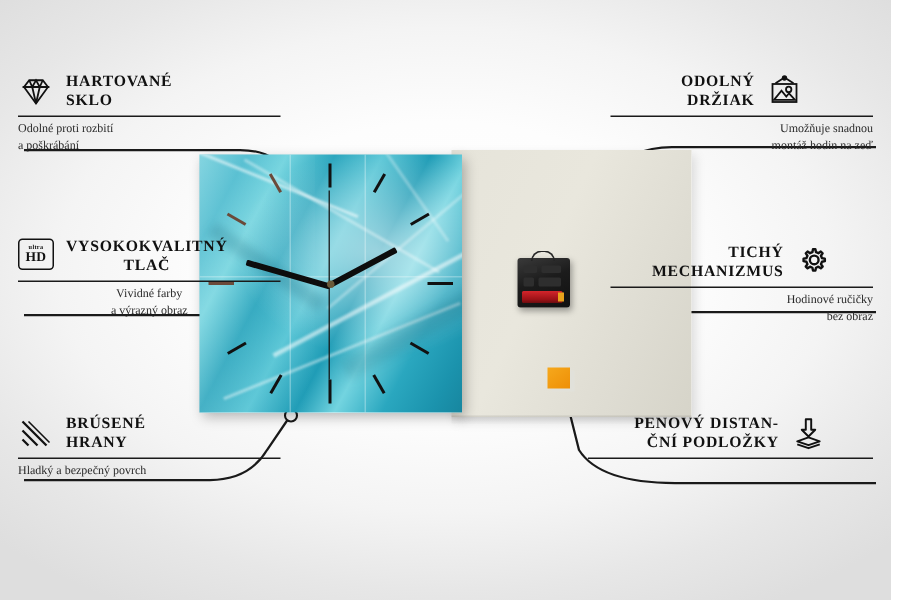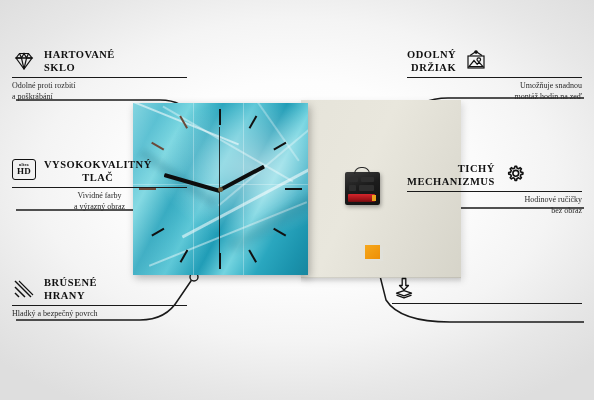--- a/index.html
+++ b/index.html
@@ -87,21 +87,21 @@
   }
 
   
   .feat { position:absolute; width:175px; }
   .feat.left { left:12px; text-align:left; }
   .feat.right { right:12px; text-align:right; }
 
   .feat .head {
     display:flex; align-items:center; gap:8px;
   }
-  .feat.right .head { justify-content:flex-start; }
+  .feat.right .head { justify-content:center; }
   .feat .title {
     font-weight:bold; font-size:10.5px; line-height:13px;
     letter-spacing:0.5px; color:#111;
     font-family:"Liberation Serif", serif;
     text-transform:uppercase;
   }
   .feat .ico { flex:0 0 auto; width:24px; height:24px; color:#111; }
   .feat .ico svg { display:block; width:100%; height:100%; }
   .feat .rule {
     height:1px; background:#1a1a1a; margin-top:3px; width:100%;
@@ -303,20 +303,24 @@
     </div>
     <div class="rule"></div>
     <div class="desc">
       <span>Hodinové ručičky</span><br>
       <span>bez obraz</span>
     </div>
   </div>
 
   <div class="feat right" style="top:276px; width:190px;">
     <div class="head">
+      <span class="title">
+        <span>PENOVÝ DISTAN-</span><br>
+        <span>ČNÍ PODLOŽKY</span>
+      </span>
       <span class="ico">
         <svg viewBox="0 0 24 24" fill="none" stroke="#111" stroke-width="1.3">
           <path d="M10.2 2.5 L13.8 2.5 L13.8 9.5 L16.5 9.5 L12 14 L7.5 9.5 L10.2 9.5 Z" stroke-linejoin="round"></path>
           <path d="M12 14.6 L19.5 17.2 L12 19.8 L4.5 17.2 Z" stroke-linejoin="round"></path>
           <path d="M4.5 19.2 L12 21.8 L19.5 19.2" stroke-linejoin="round"></path>
         </svg>
       </span>
     </div>
     <div class="rule"></div>
   </div>

